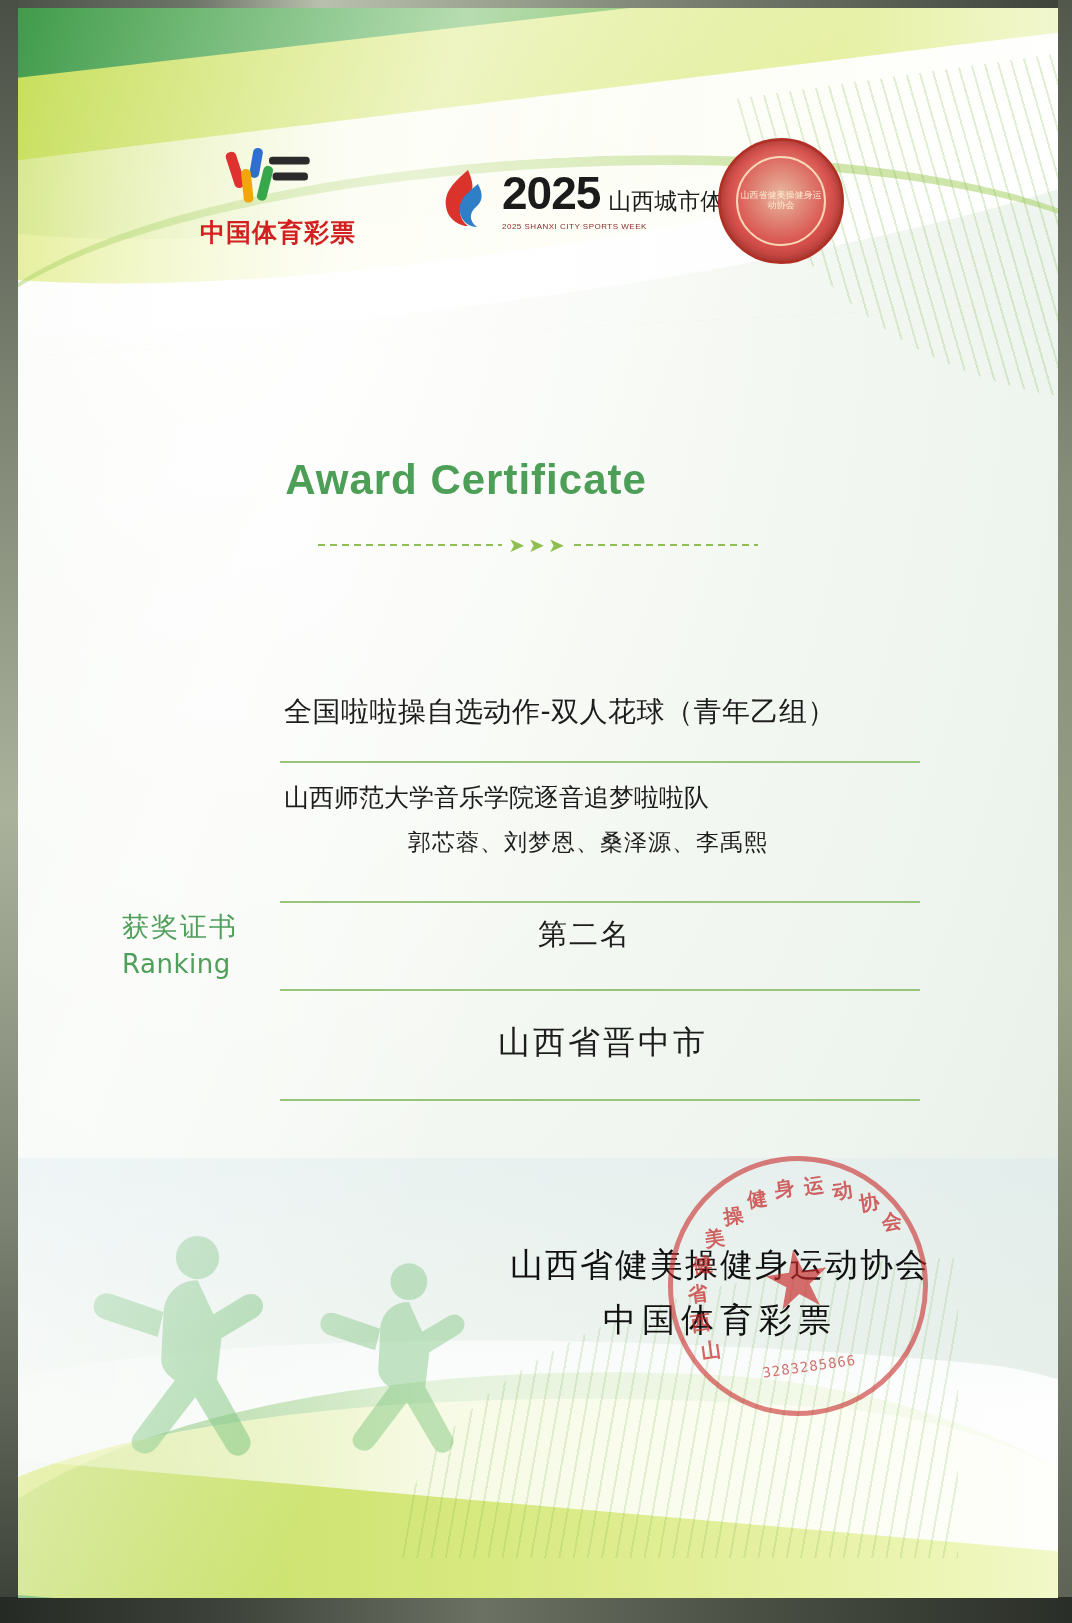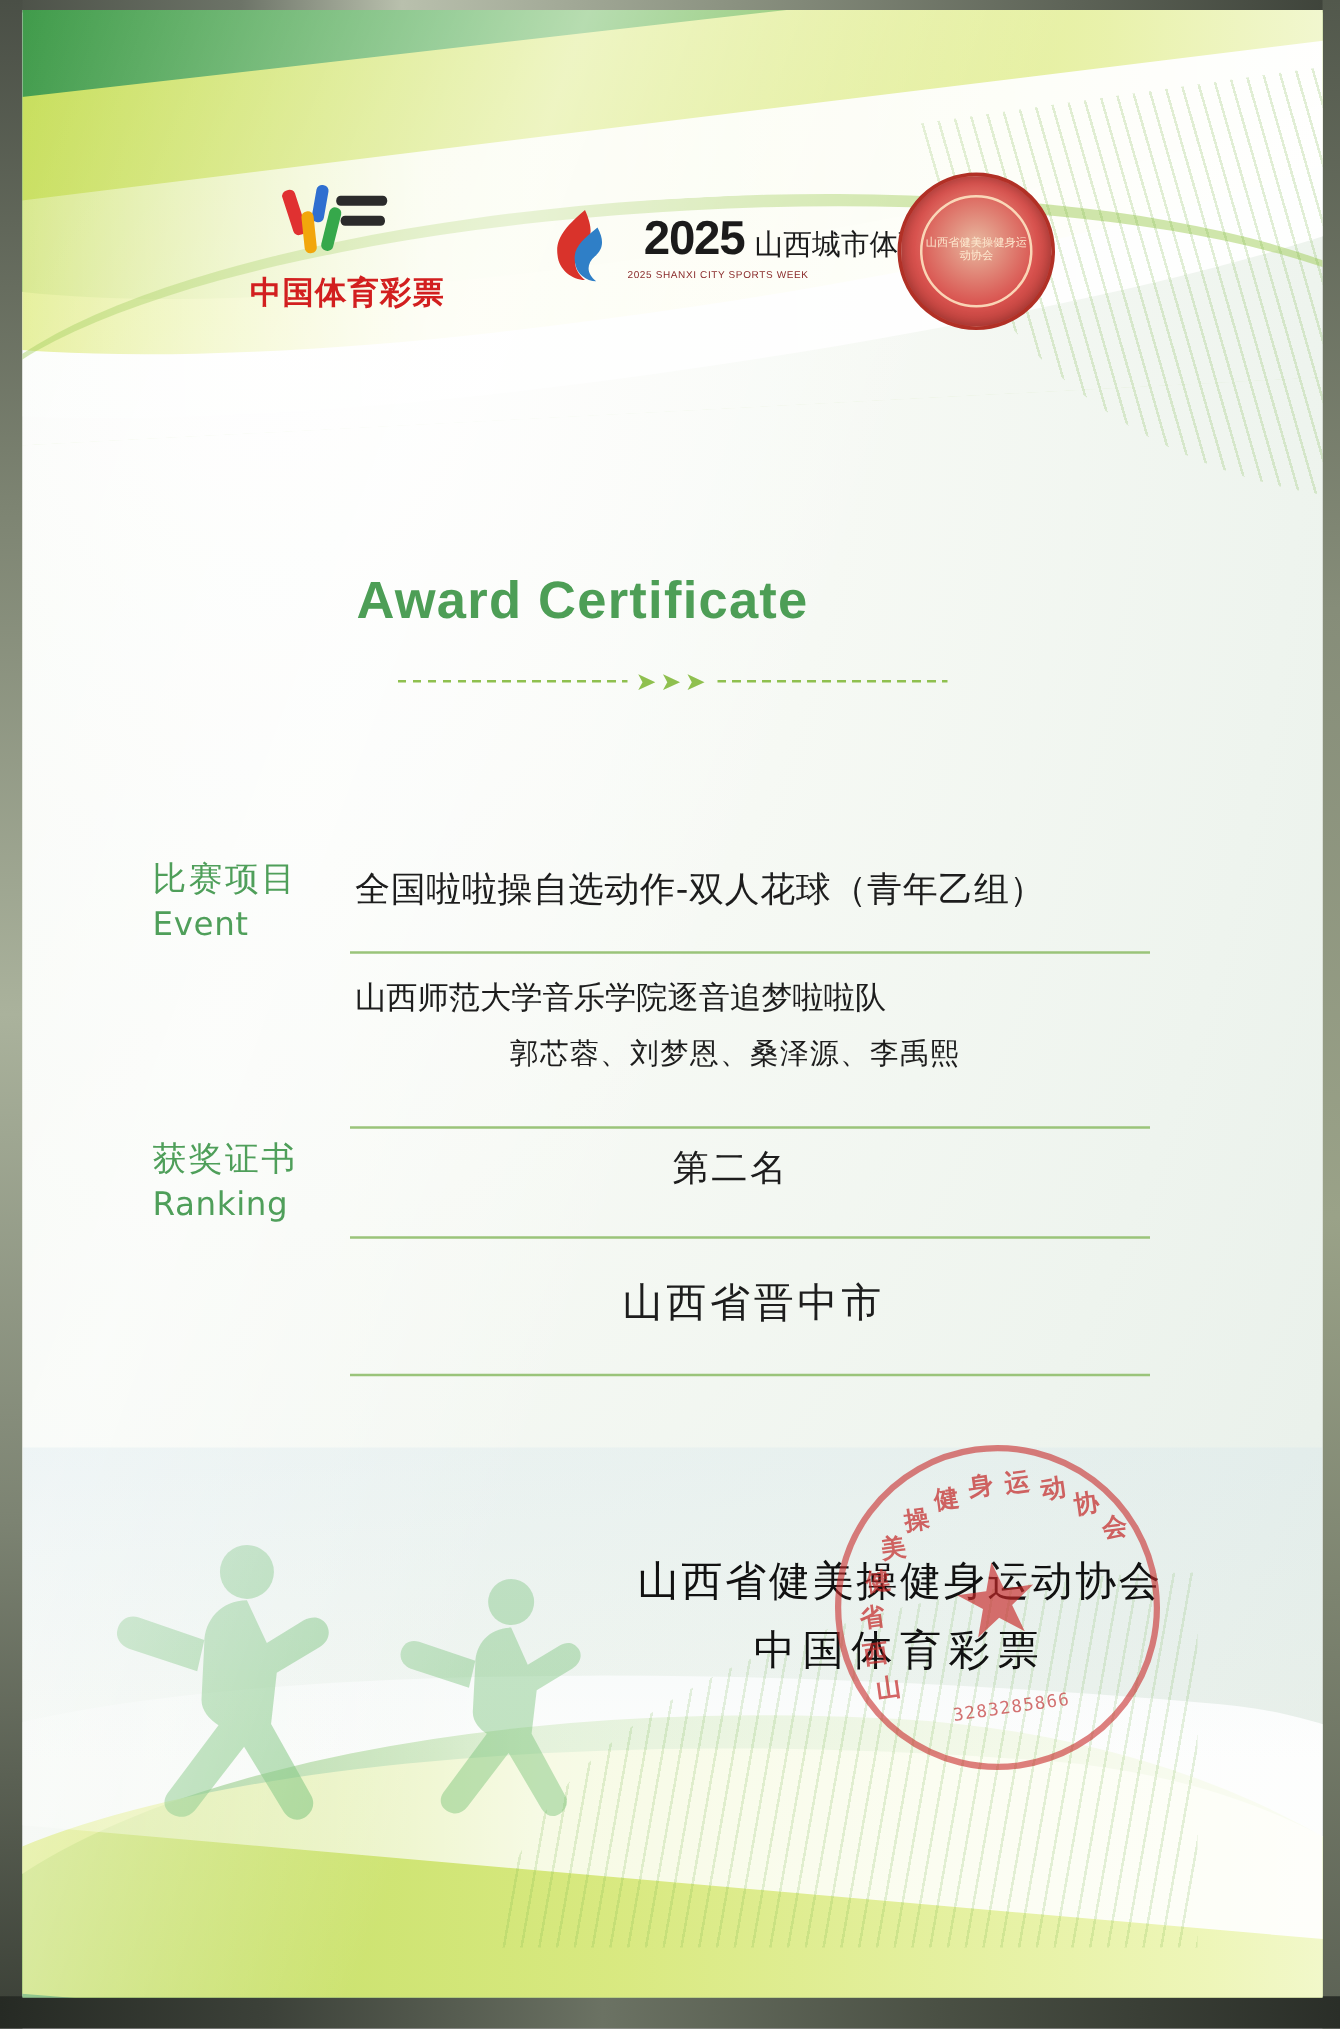--- a/index.html
+++ b/index.html
@@ -140,23 +140,22 @@
   }
   .lottery-mark { height: 62px; }
   .logo-lottery .cap {
     font-size: 25px; font-weight: bold; color: #d21f1f; letter-spacing: 1px;
     margin-top: 4px; font-family: "DejaVu Sans", sans-serif;
   }
   .logo-week {
     position: absolute; left: 420px; top: 28px; display: flex; align-items: center; gap: 8px;
   }
   .week-year {
-    font-size: 38px; font-weight: bold; color: #1b1b1b; letter-spacing: -1px;
+    font-size: 46px; font-weight: bold; color: #1b1b1b; letter-spacing: -1px;
     font-family: "Liberation Sans", sans-serif;
-    margin-left: 13px;
   }
   .week-cn { font-size: 23px; color: #1b1b1b; font-family: "DejaVu Sans", sans-serif; }
   .week-en { font-size: 8px; color: #8a2b2b; letter-spacing: .5px; margin-top: 2px; }
   .logo-assoc {
     position: absolute; left: 700px; top: 0px; width: 120px; height: 120px;
     border-radius: 50%;
     background: radial-gradient(circle at 50% 45%, #e8b9a0 0%, #d9534f 55%, #a32b24 100%);
     border: 3px solid #b13026;
     display: flex; align-items: center; justify-content: center;
     box-shadow: inset 0 0 10px rgba(0,0,0,.25);
@@ -341,24 +340,20 @@
     <div class="divider">
       <div class="line"></div>
       <div class="mid">➤➤➤</div>
       <div class="line"></div>
     </div>
 
 
     <div class="fields">
 
       <div class="field">
-        <div class="label">
-          <span class="cn">比赛项目</span>
-          <span class="en">Event</span>
-        </div>
         <div class="value-wrap">
           <div class="value v-event">全国啦啦操自选动作-双人花球（青年乙组）</div>
         </div>
       </div>
 
       <div class="field" style="height:120px;">
         <div class="value-wrap" style="top:22px;height:98px;">
           <div class="value v-team">山西师范大学音乐学院逐音追梦啦啦队</div>
           <div class="value v-names">郭芯蓉、刘梦恩、桑泽源、李禹熙</div>
         </div>

